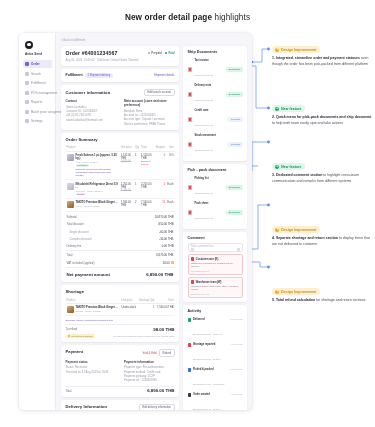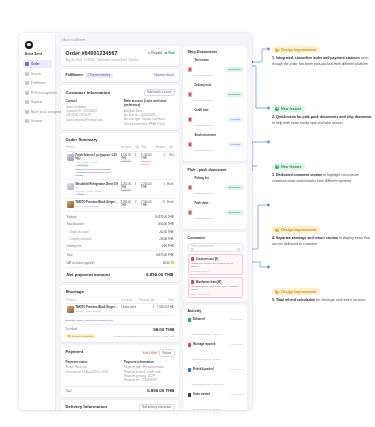--- a/index.html
+++ b/index.html
@@ -194,20 +194,23 @@
   .anno-text b { color: #1f1f2a; font-weight: 700; }
 
   
   svg.links { position: absolute; left: 0; top: 0; width: 375px; height: 427px; pointer-events: none; }
 </style>
 </head>
 <body>
 
 <div class="page">
 
+  <div class="page-title">
+    <b>New order detail page</b><span> highlights</span>
+  </div>
 
   <svg class="links">
     <g stroke="#5b8def" stroke-width="0.7" fill="none">
       <path d="M252 62 L262 62 L262 49 L268 49"></path>
       <path d="M240 78 L240 66 L256 66 L256 108 L268 108"></path>
       <path d="M214 166 L258 166 L258 166"></path>
       <path d="M216 171 L252 171 L252 142 L268 142"></path>
       <path d="M200 249 L258 249 L258 205 L268 205"></path>
       <path d="M200 262 L260 262 L260 267 L268 267"></path>
     </g>

